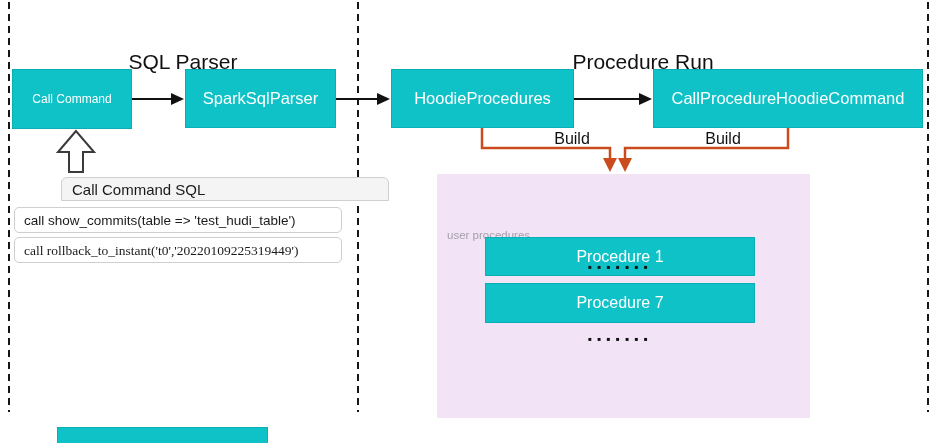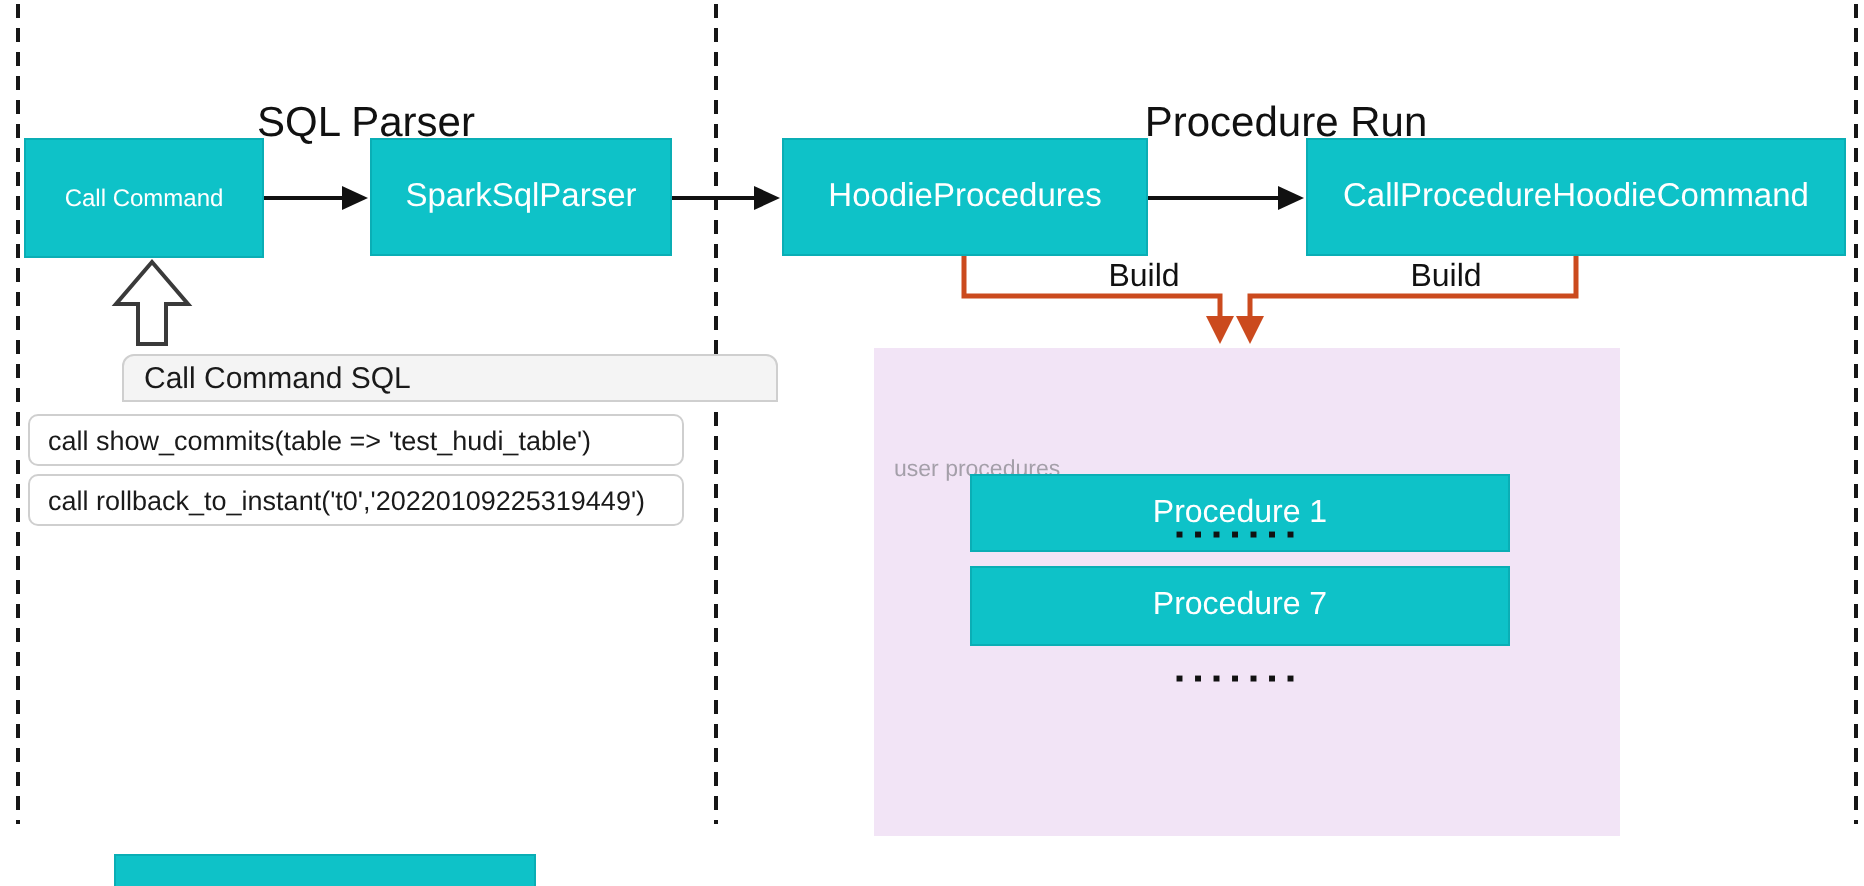--- a/index.html
+++ b/index.html
@@ -73,21 +73,21 @@
     border: 1px solid #cfcfcf;
     border-radius: 5px;
     font-size: 13.5px;
     line-height: 25px;
     padding-left: 9px;
     box-sizing: border-box;
     color: #1a1a1a;
     white-space: nowrap;
   }
   #sql-row-0 { top: 207px; }
-  #sql-row-1 { top: 237px; }
+  #sql-row-1 { top: 237px; font-family: Liberation Serif, serif; }
 
   .user-procs {
     position: absolute;
     left: 437px; top: 174px; width: 373px; height: 244px;
     background: #f2e4f6;
   }
   .user-procs-label {
     position: absolute;
     left: 10px; top: 17px;
     font-size: 11.5px;

